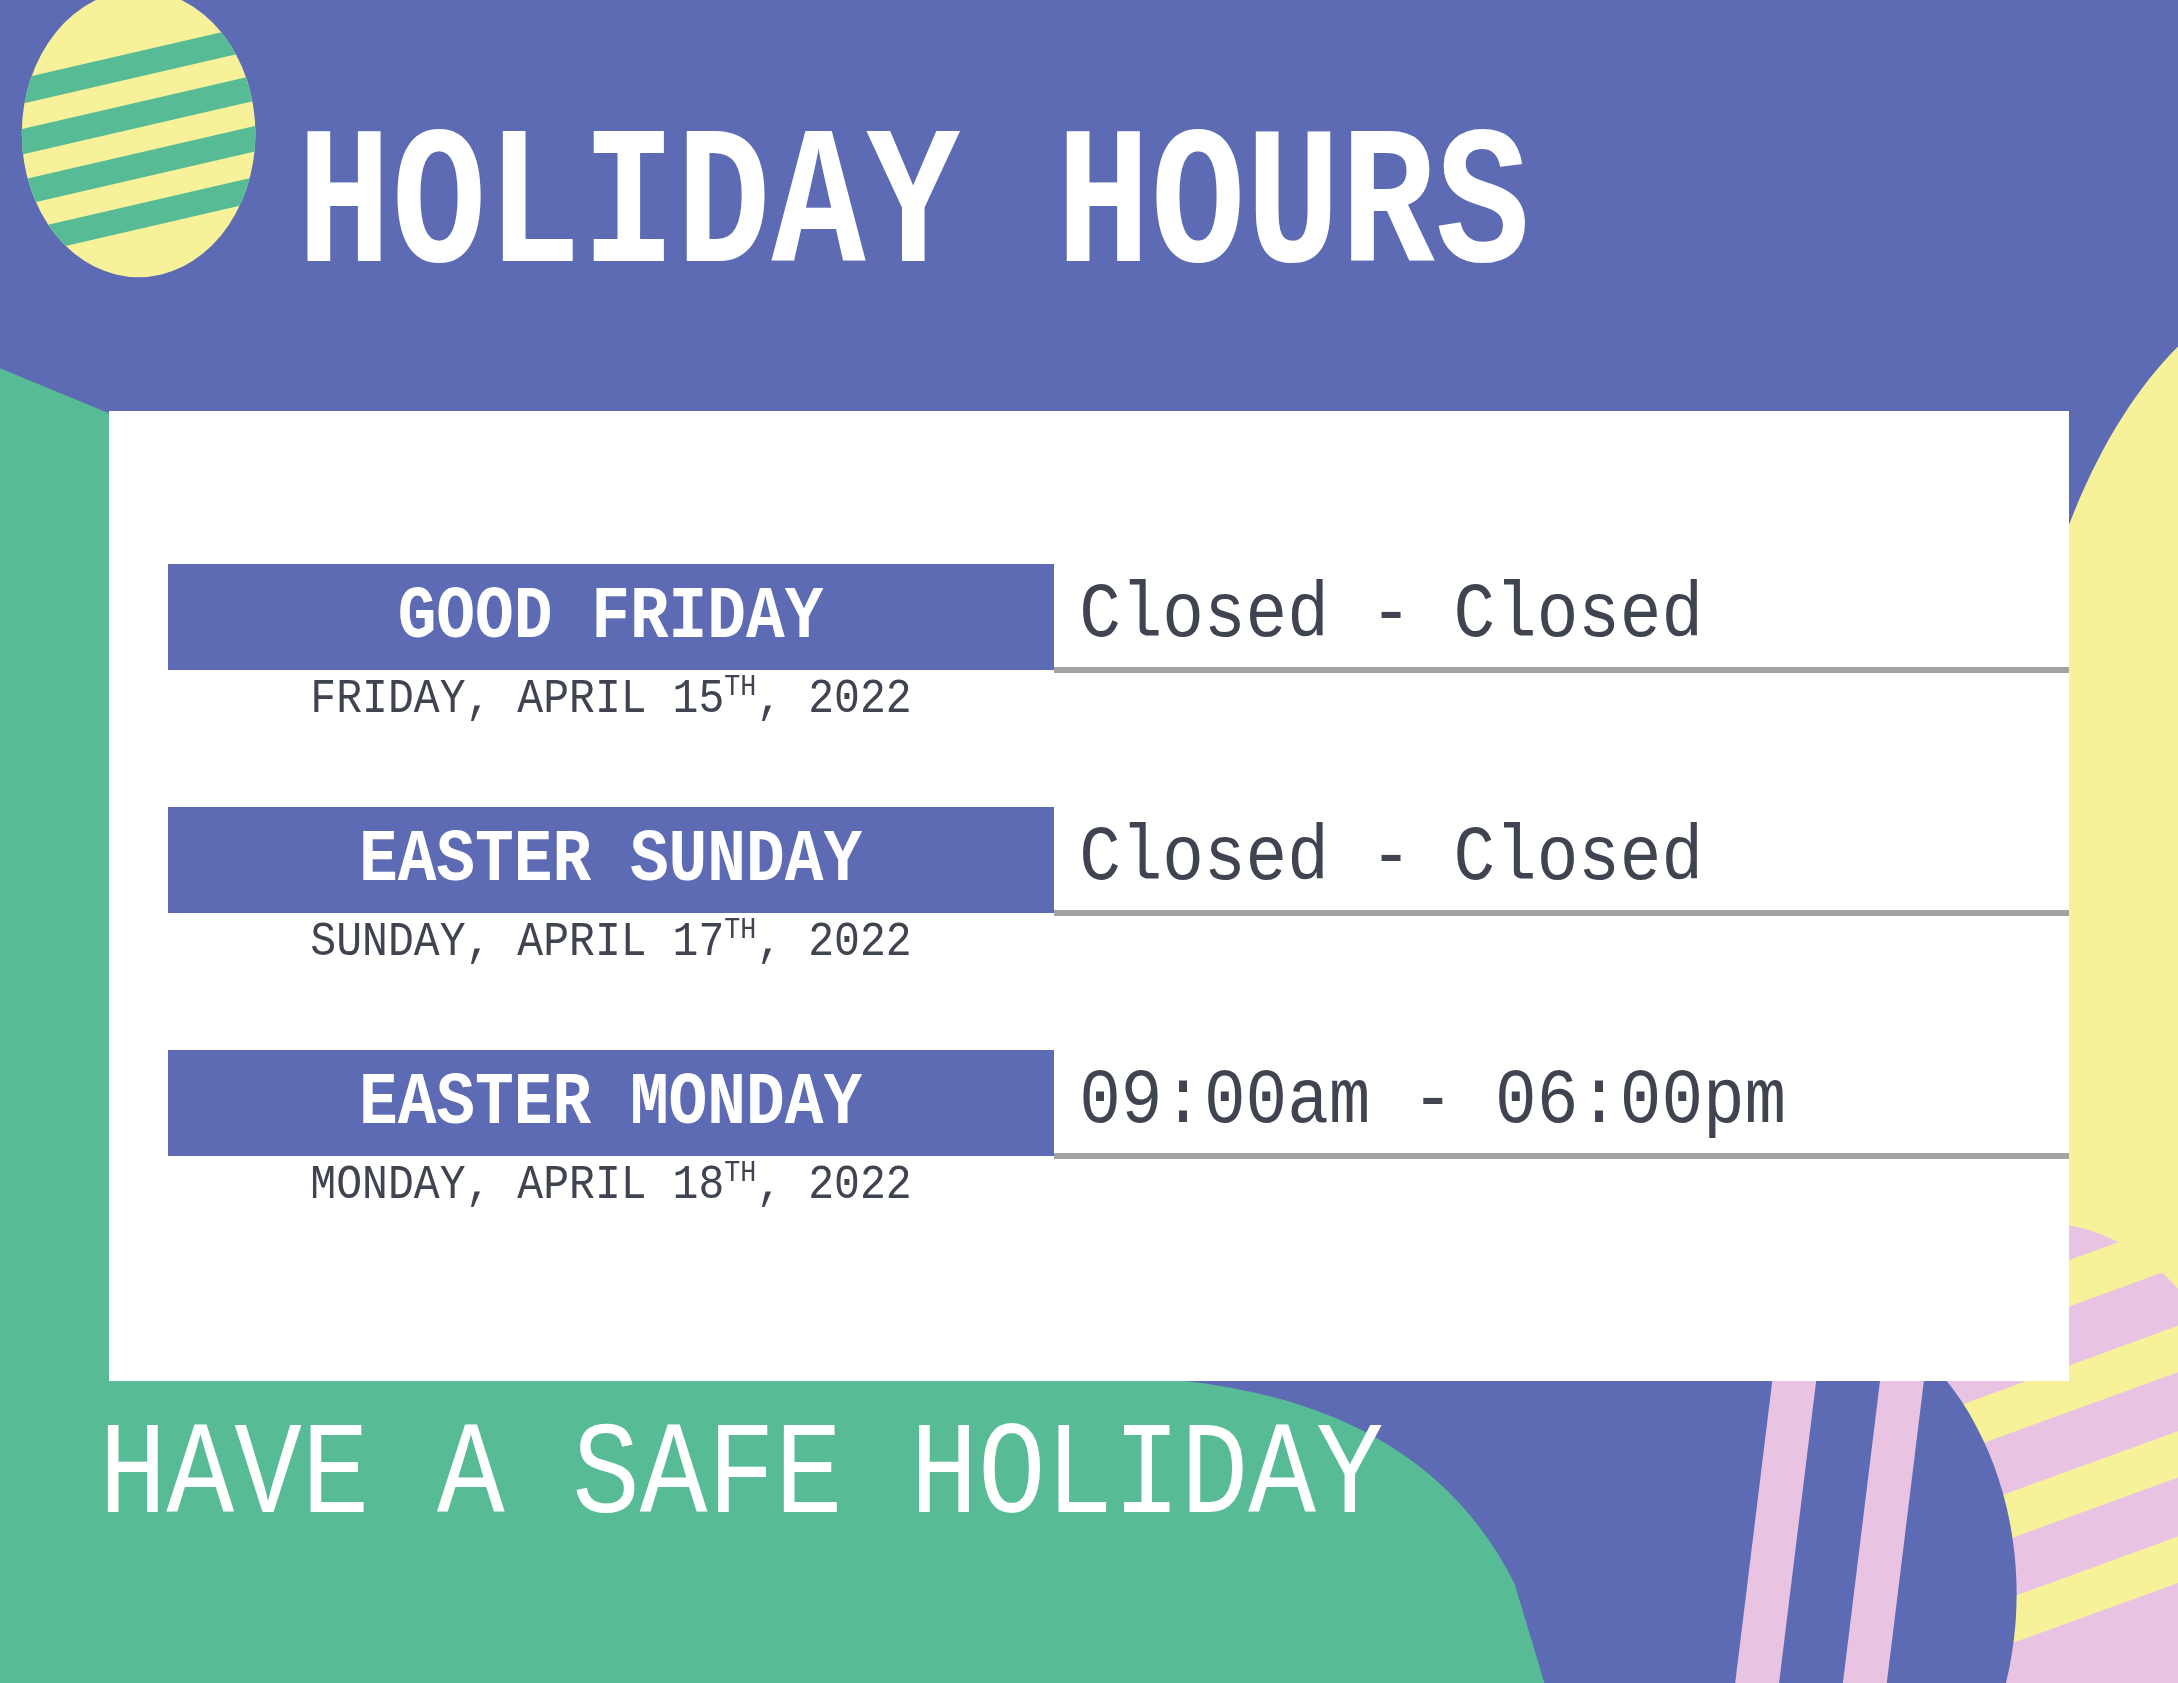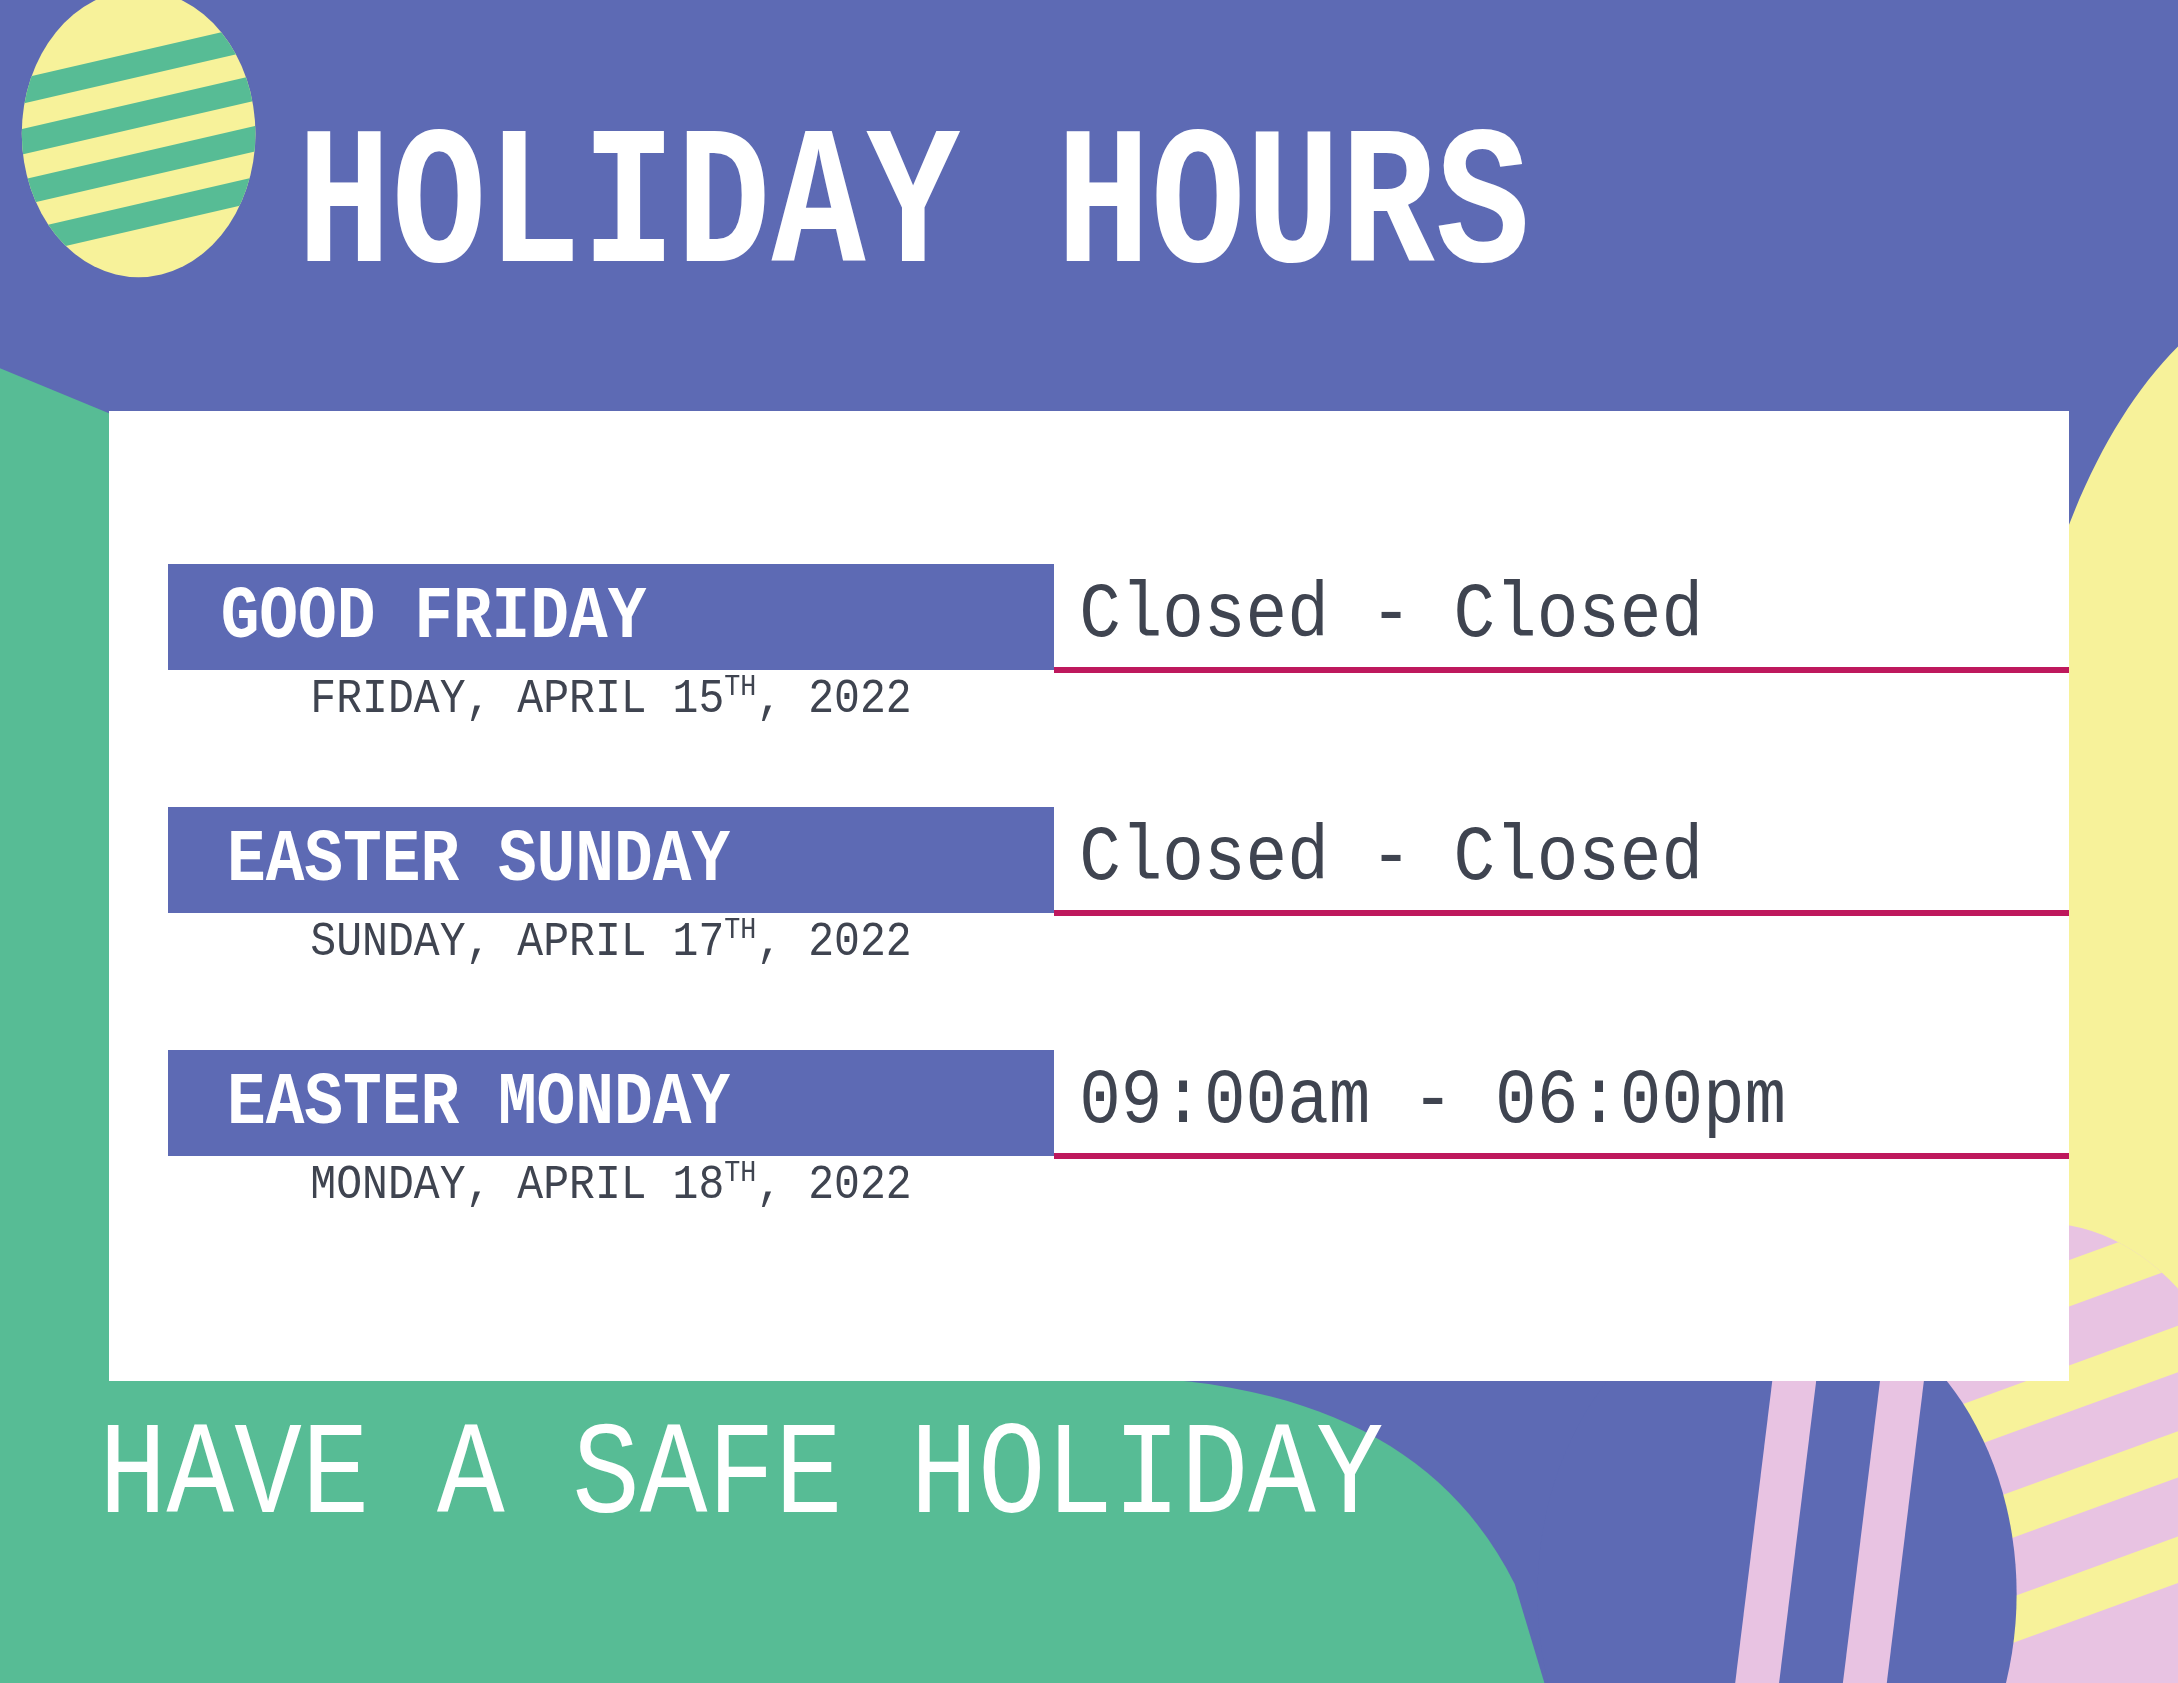--- a/index.html
+++ b/index.html
@@ -68,20 +68,21 @@
 
   .day-bar {
     position: absolute;
     left: 59px;
     top: 0;
     width: 886px;
     height: 106px;
     background: #5d6ab4;
     display: flex;
     align-items: center;
+    justify-content: center;
     box-sizing: border-box;
     padding: 0 18px;
   }
   .day-name {
     color: #ffffff;
     font-size: 75px;
     font-weight: 700;
     line-height: 1;
     letter-spacing: 0px;
     transform: scaleX(0.86);
@@ -106,21 +107,21 @@
     vertical-align: super;
     line-height: 0;
   }
 
   .hours-cell {
     position: absolute;
     left: 945px;
     top: 0;
     width: 1015px;
     height: 109px;
-    border-bottom: 6px solid #be185d;
+    border-bottom: 6px solid #a3a3a3;
     box-sizing: border-box;
     display: flex;
     align-items: center;
   }
   .hours-text {
     color: #3f4450;
     font-size: 77px;
     line-height: 1;
     font-weight: 400;
     padding-left: 28px;

